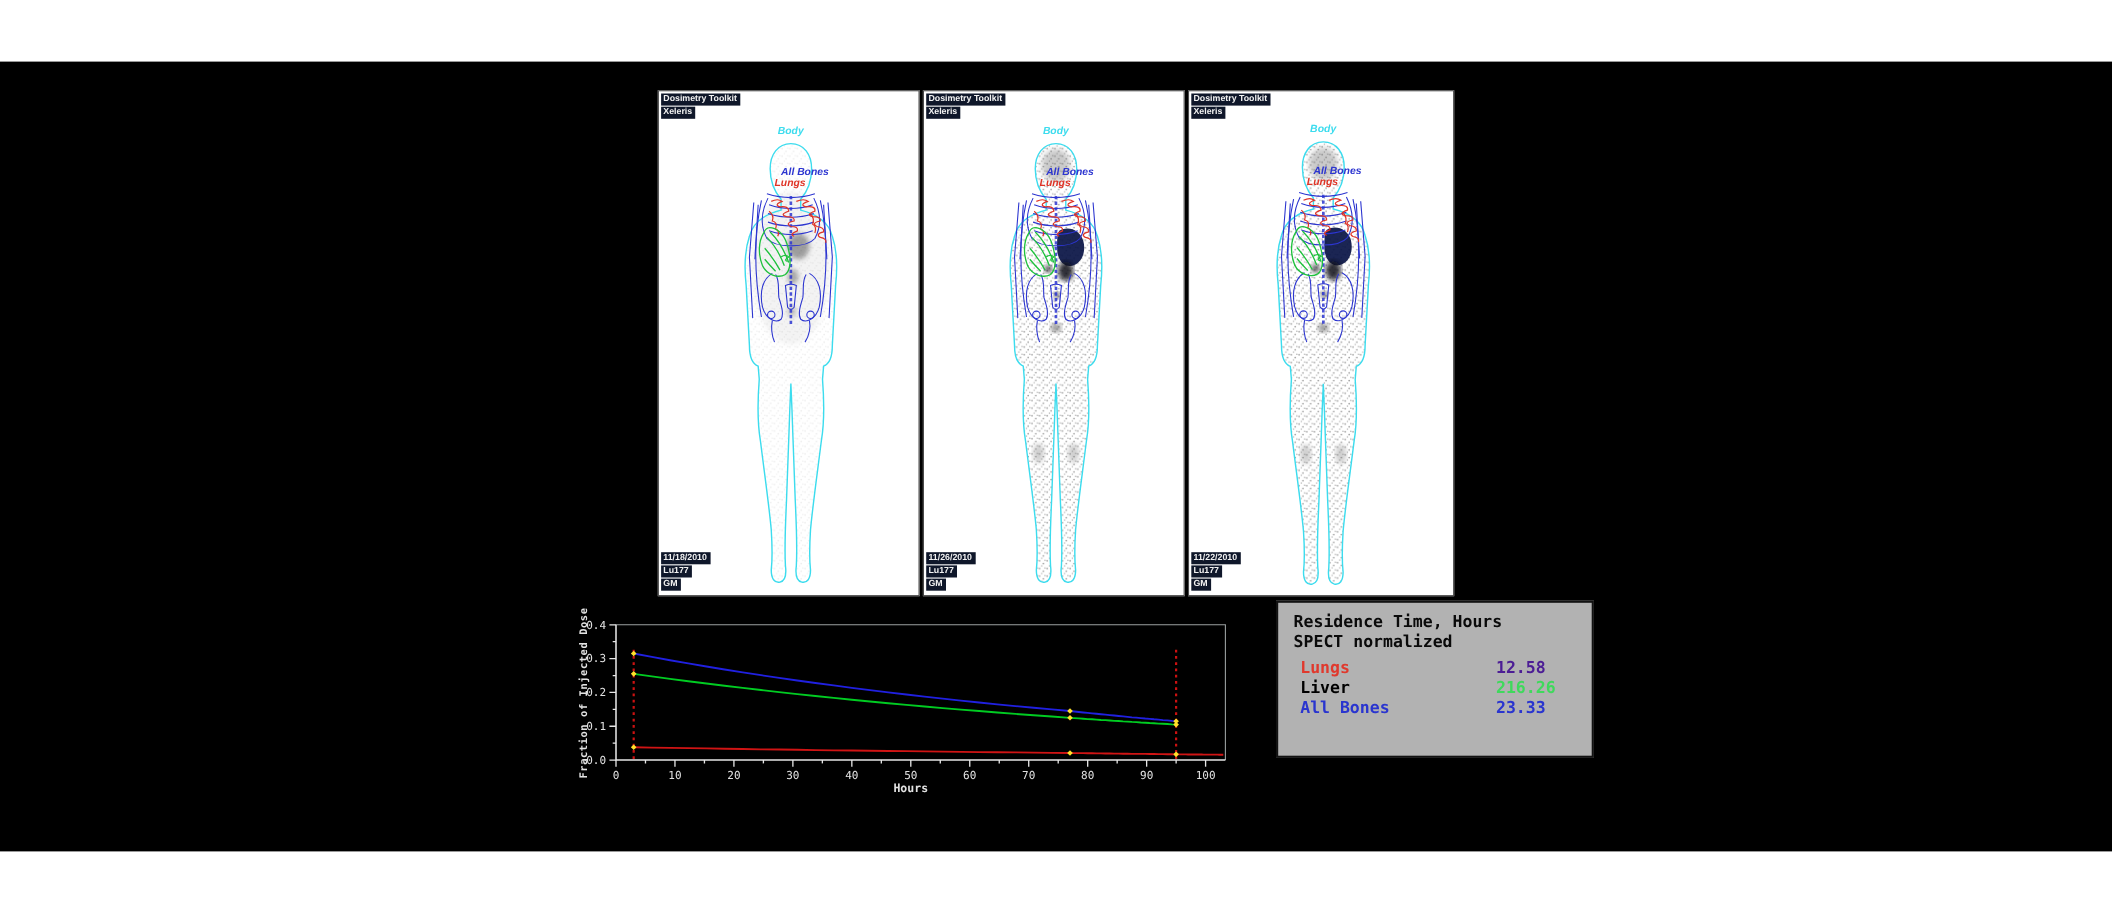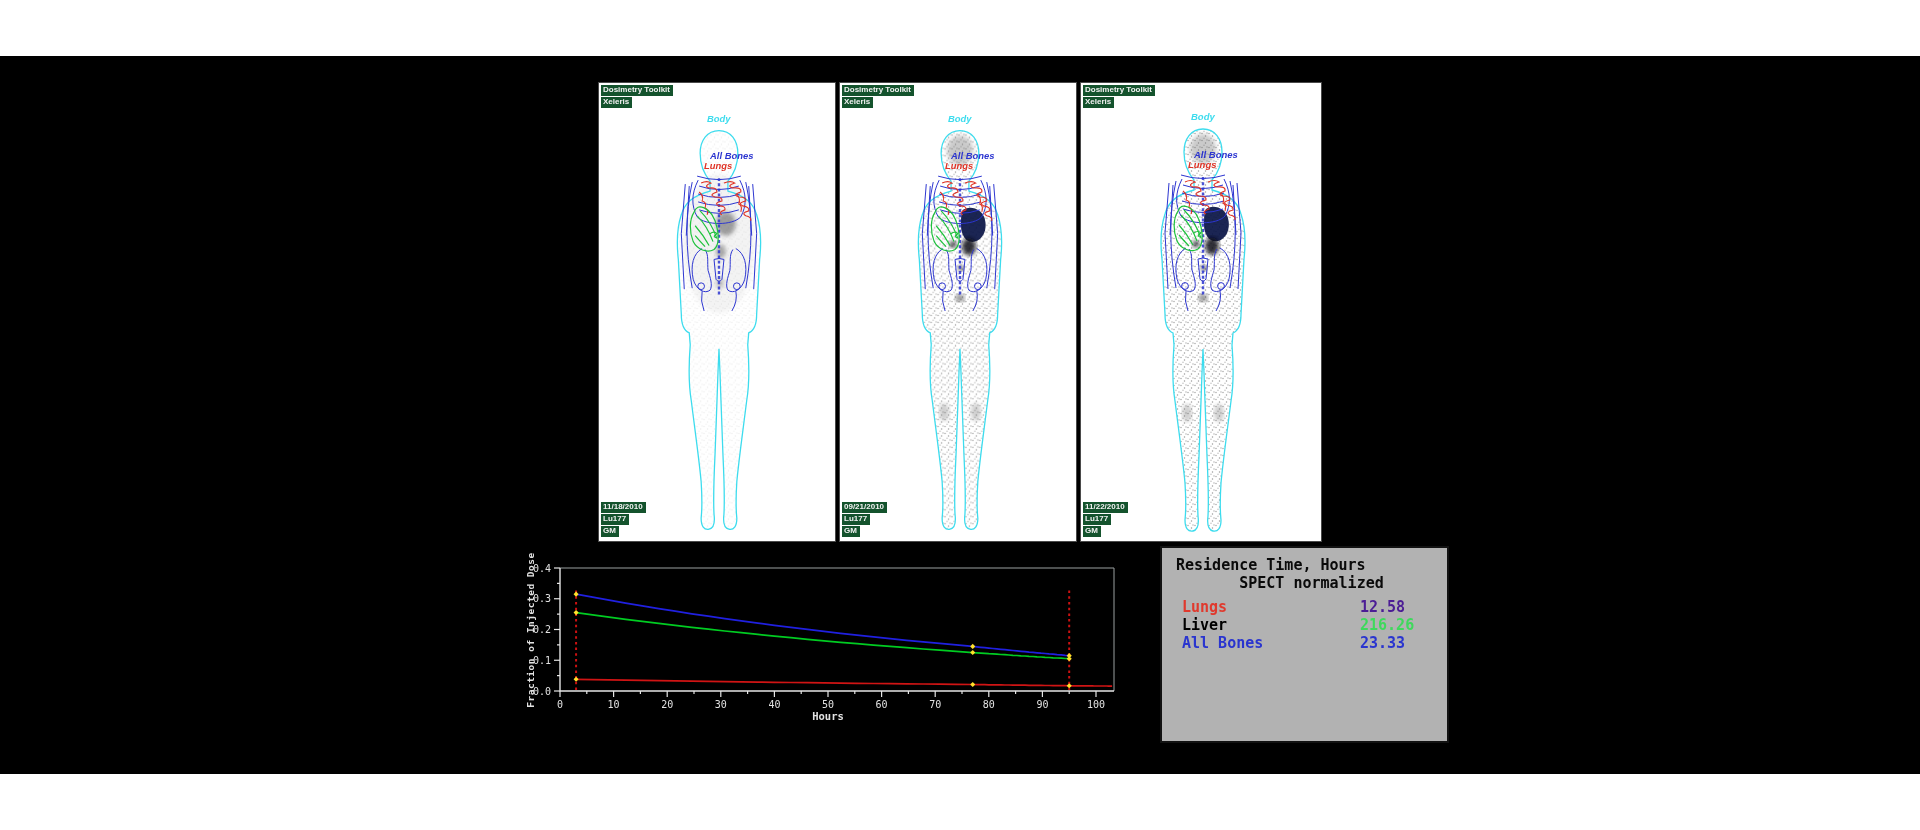--- a/index.html
+++ b/index.html
@@ -4,21 +4,21 @@
 <style>
   html,body{margin:0;padding:0;background:#ffffff;width:1920px;height:830px;overflow:hidden;
     font-family:"Liberation Sans",sans-serif;}
   .stage{position:absolute;left:0;top:56px;width:1920px;height:718px;background:#000;}
   
   .scan-panel{position:absolute;top:26px;width:238px;height:460px;background:#ffffff;
     border:1px solid #4a4a4a;box-sizing:border-box;}
   .scan-panel .body-slot{position:absolute;inset:0;font-style:italic;}
   .chipcol{position:absolute;left:2px;z-index:5;}
   .chipcol.top{top:2px;} .chipcol.bottom{bottom:3px;margin-top:31px;}
-  .chip{display:table;background:#14532d;color:#f2f2f2;font-size:8px;font-weight:bold;
+  .chip{display:table;background:#0f172a;color:#f2f2f2;font-size:8px;font-weight:bold;
     line-height:10px;padding:0 3px 1px 2px;margin-bottom:1px;white-space:nowrap;}
   .body-svg{position:absolute;inset:0;width:100%;height:100%;}
   .body-svg .outline{stroke:var(--c-body,#3cdcee);fill:none;stroke-width:1.3;}
   .body-svg .bones{stroke:var(--c-bones,#2c35d0);fill:none;stroke-width:1;}
   .body-svg .lungs{stroke:var(--c-lungs,#df3326);fill:none;stroke-width:1.1;}
   .body-svg .liver{stroke:var(--c-liver,#1ec23c);fill:none;stroke-width:1.2;}
   .body-svg text{font-family:"Liberation Sans",sans-serif;font-weight:bold;}
   .lbl-body{fill:var(--c-body,#3cdcee);font-size:9.5px;}
   .lbl-bones{fill:var(--c-bones,#2c35d0);font-size:9.5px;}
   .lbl-lungs{fill:var(--c-lungs,#df3326);font-size:9.5px;}
@@ -26,25 +26,25 @@
   .scan-panel.noisy .noise{opacity:.8;}
   .scan-panel.noisy .smudge-clean{opacity:0;}
   .scan-panel.noisy .smudge-noisy{opacity:1;}
   
   #tacChart{position:absolute;left:524px;top:492px;width:606px;height:192px;}
   #tacChart text{font-family:"DejaVu Sans Mono","Liberation Mono",monospace;fill:#e2e2e2;}
   #tacChart .tick{font-size:10px;}
   #tacChart .axlabel{font-size:10.5px;font-weight:bold;}
   #tacChart .ylabel{font-size:9.5px;font-weight:bold;letter-spacing:.5px;}
   
-  .residence{position:absolute;left:1160px;top:490px;width:289px;height:197px;box-sizing:border-box;
+  .residence{position:absolute;left:1160px;top:490px;width:289px;height:143px;box-sizing:border-box;
     background:#b2b2b2;border:2px solid #121212;
     font-family:"DejaVu Sans Mono","Liberation Mono",monospace;font-weight:bold;}
   .rt-title{color:#0a0a0a;font-size:15px;line-height:18px;margin:8px 0 0 14px;}
-  .rt-sub{color:#0a0a0a;font-size:15px;line-height:18px;margin:0 0 6px 14px;text-align:center;}
+  .rt-sub{color:#0a0a0a;font-size:15px;line-height:18px;margin:0 0 6px 14px;}
   .rt-row{font-size:15px;line-height:18px;margin-left:20px;position:relative;}
   .rt-row .val{position:absolute;left:178px;top:0;}
 </style>
 </head>
 <body style="--c-body: #3cdcee; --c-bones: #2c35d0; --c-lungs: #df3326; --c-liver: #1ec23c;">
 
 <div class="stage">
 
   <div class="scan-panel clean" style="left:598px">
     <div class="body-slot">
@@ -217,21 +217,21 @@
     <text class="lbl-body" x="109" y="37">Body</text>
     <text class="lbl-bones" x="112" y="75">All Bones</text>
     <text class="lbl-lungs" x="106" y="85">Lungs</text>
   </svg>
 </div>
     <div class="chipcol top">
       <div class="chip">Dosimetry Toolkit</div>
       <div class="chip">Xeleris</div>
     </div>
     <div class="chipcol bottom">
-      <div class="chip">09/21/2010</div>
+      <div class="chip">11/26/2010</div>
       <div class="chip">Lu177</div>
       <div class="chip">GM</div>
     </div>
   </div>
 
   <div class="scan-panel noisy" style="left:1080px;width:242px">
     <div class="body-slot">
   <svg class="body-svg" viewBox="0 0 238 458">
     <defs>
       <pattern id="speck" patternUnits="userSpaceOnUse" width="7" height="7">

